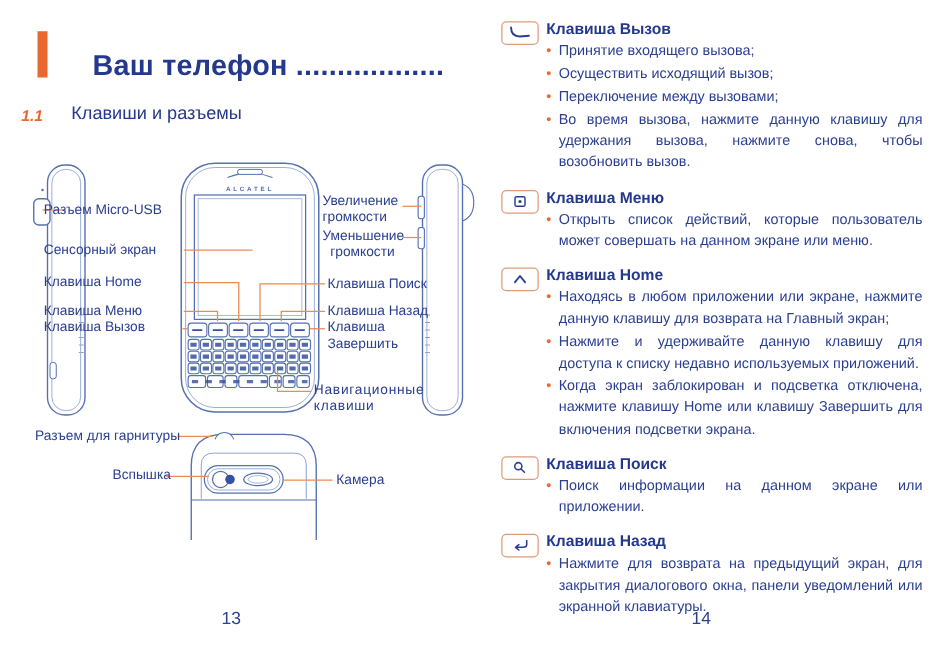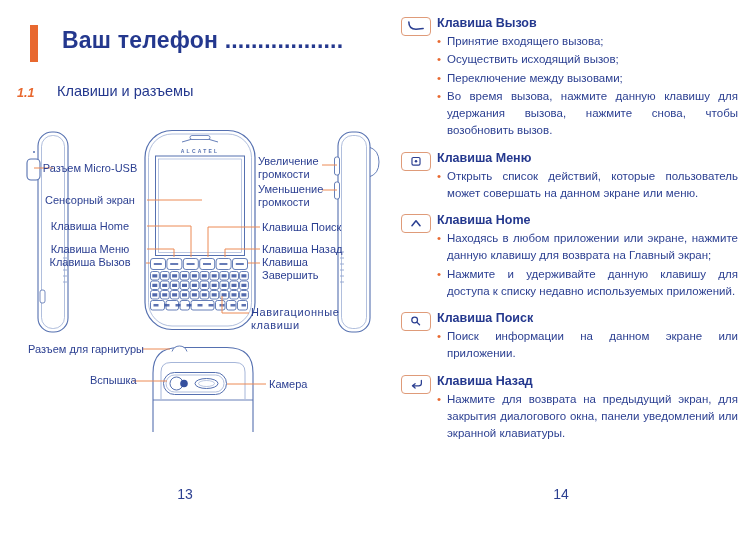--- a/index.html
+++ b/index.html
@@ -3,26 +3,26 @@
 <meta charset="utf-8">
 <style>
   html,body{margin:0;padding:0;}
   body{
     width:750px;height:533px;position:relative;overflow:hidden;
     background:#ffffff;color:#2b3f91;
     font-family:"Liberation Sans", sans-serif;
   }
   
   .chapbar{position:absolute;left:30px;top:25px;width:8px;height:37px;background:#e8682f;}
-  .chaptitle{position:absolute;left:57px;top:22px;margin:5px;font-size:23px;font-weight:bold;color:#24388e;letter-spacing:0.2px;white-space:nowrap;}
+  .chaptitle{position:absolute;left:57px;top:22px;margin:17px;font-size:23px;font-weight:bold;color:#24388e;letter-spacing:0.2px;white-space:nowrap;}
   .secnum{position:absolute;left:17px;top:86px;font-size:12.5px;font-weight:bold;color:#e8682f;font-style:italic;}
   .sectitle{position:absolute;left:57px;top:83px;margin:0;font-size:14.5px;font-weight:normal;color:#24388e;white-space:nowrap;}
   
   .lbl{position:absolute;font-size:11px;line-height:1.2;color:#2b3f91;}
-  .llab{left:35px;width:110px;text-align:center;white-space:nowrap;}
+  .llab{left:35px;width:110px;text-align:left;white-space:nowrap;}
   .diagram-svg{position:absolute;left:0;top:0;width:750px;height:533px;}
   
   .rp{position:absolute;left:401px;top:16px;width:337px;}
   .sec{position:relative;padding-left:36px;margin-bottom:11px;}
   .kbox{position:absolute;left:0;top:1px;width:30px;height:19px;border:1.4px solid #df9b79;border-radius:4px;box-sizing:border-box;background:#fff;}
   .kbox svg{display:block;width:100%;height:100%;}
   .sec h3{margin:0 0 3px 0;font-size:12.5px;font-weight:bold;color:#24388e;}
   .bullet{position:relative;padding-left:10px;font-size:11.5px;line-height:1.5;text-align:justify;margin-bottom:1px;}
   .bullet::before{content:"\2022";position:absolute;left:0;top:0;color:#e8682f;}
   
@@ -154,21 +154,21 @@
     <path d="M227,384 H266"></path>
   </g>
 </svg>
 
 <div class="lbl llab" style="top:162px">Разъем Micro-USB</div>
 <div class="lbl llab" style="top:194px">Сенсорный экран</div>
 <div class="lbl llab" style="top:220px">Клавиша Home</div>
 <div class="lbl llab" style="top:243px">Клавиша Меню</div>
 <div class="lbl llab" style="top:256px">Клавиша Вызов</div>
 <div class="lbl" style="left:258px;top:155px;width:64px;text-align:left">Увеличение громкости</div>
-<div class="lbl" style="left:258px;top:183px;width:64px;text-align:left">Уменьшение громкости</div>
+<div class="lbl" style="left:258px;top:183px;width:64px;text-align:center">Уменьшение громкости</div>
 <div class="lbl" style="left:262px;top:221px;white-space:nowrap">Клавиша Поиск</div>
 <div class="lbl" style="left:262px;top:243px;white-space:nowrap">Клавиша Назад</div>
 <div class="lbl" style="left:262px;top:256px;width:74px">Клавиша Завершить</div>
 <div class="lbl" style="left:251px;top:306px;width:124px;letter-spacing:0.6px">Навигационные клавиши</div>
 <div class="lbl" style="left:28px;top:343px;white-space:nowrap">Разъем для гарнитуры</div>
 <div class="lbl" style="left:90px;top:374px;white-space:nowrap">Вспышка</div>
 <div class="lbl" style="left:269px;top:378px;white-space:nowrap">Камера</div>
 
 <div class="rp">
 
@@ -198,20 +198,21 @@
 
   <section class="sec">
     <span class="kbox">
       <svg viewBox="0 0 30 19">
           <path d="M10.5,12 L15,6.5 L19.5,12" stroke="#2b3f91" stroke-width="1.7" fill="none" stroke-linecap="round" stroke-linejoin="round"></path>
         </svg>
     </span>
     <h3>Клавиша Home</h3>
     <div class="bullet"><span>Находясь в любом приложении или экране, нажмите данную клавишу для возврата на Главный экран;</span></div>
     <div class="bullet"><span>Нажмите и удерживайте данную клавишу для доступа к списку недавно используемых приложений.</span></div>
+    <div class="bullet"><span>Когда экран заблокирован и подсветка отключена, нажмите клавишу Home или клавишу Завершить для включения подсветки экрана.</span></div>
   </section>
 
   <section class="sec">
     <span class="kbox">
       <svg viewBox="0 0 30 19">
           <circle cx="13.5" cy="7.8" r="3.2" stroke="#2b3f91" stroke-width="1.4" fill="none"></circle>
           <line x1="16" y1="10.3" x2="19" y2="13.2" stroke="#2b3f91" stroke-width="1.4" stroke-linecap="round"></line>
         </svg>
     </span>
     <h3>Клавиша Поиск</h3>

